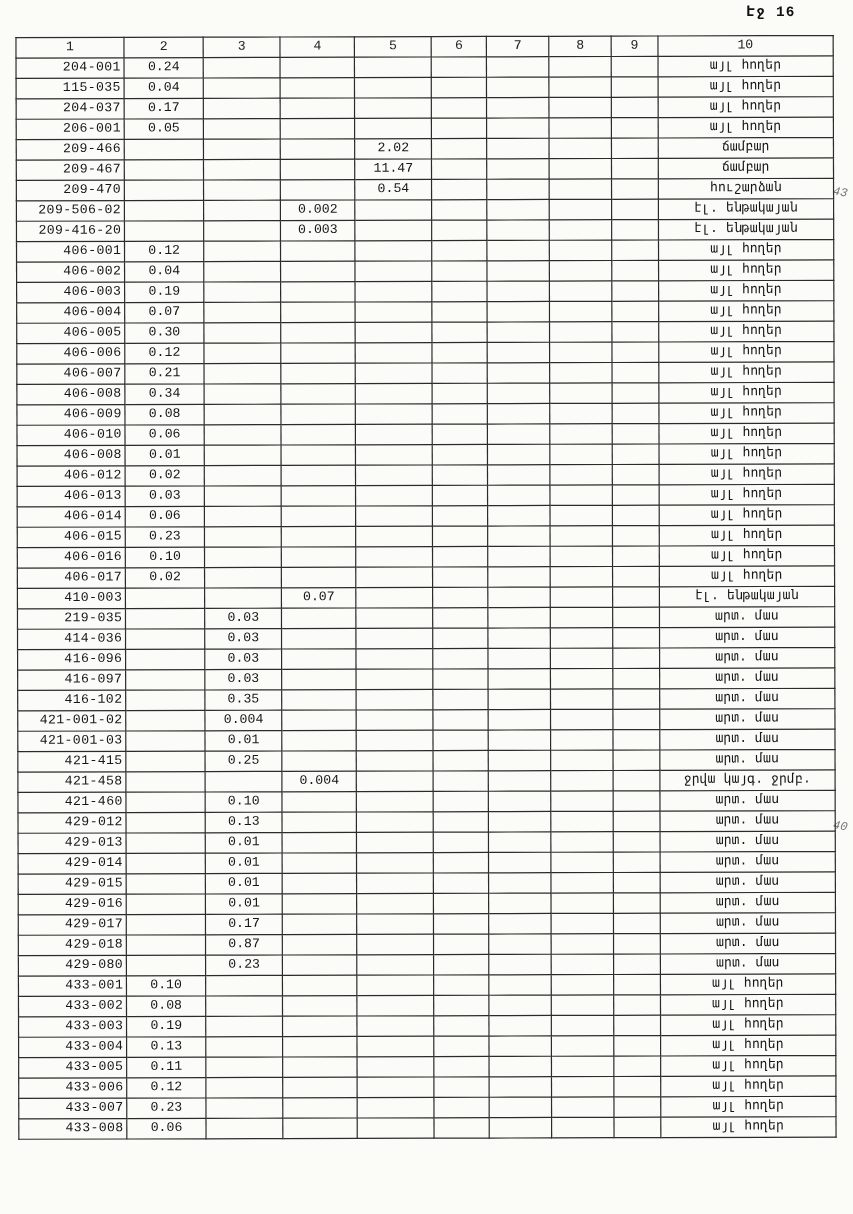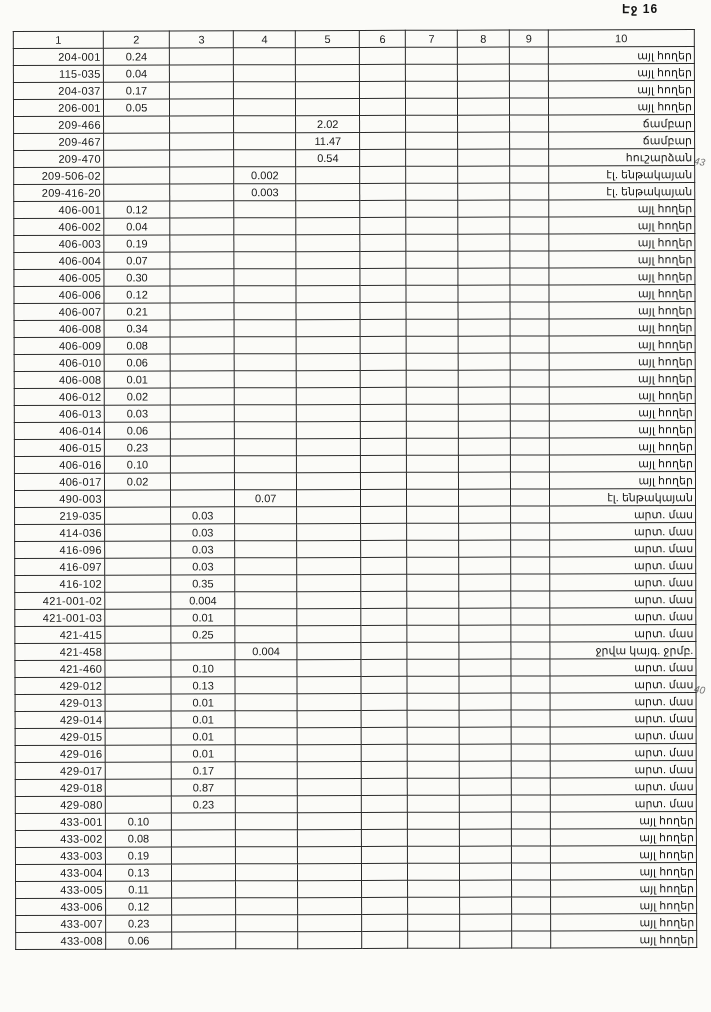--- a/index.html
+++ b/index.html
@@ -6,21 +6,21 @@
     margin: 0;
     padding: 0;
     background: #e9e9e6;
   }
   .page {
     position: relative;
     width: 711px;
     height: 1012px;
     background: #fbfbf8;
     overflow: hidden;
-    font-family: Liberation Sans, sans-serif;
+    font-family: Liberation Mono, monospace;
     color: #171717;
   }
   .page-label {
     position: absolute;
     top: 2px;
     left: 622px;
     font-size: 12px;
     font-weight: bold;
     letter-spacing: 1px;
     color: #111;
@@ -55,21 +55,21 @@
     font-weight: normal;
   }
   table.scan-table th {
     text-align: center;
     font-size: 11px;
     color: #222;
   }
   td.c1 { text-align: right; padding-left: 6px; letter-spacing: 0.3px; }
   td.c2, td.c3, td.c4, td.c5,
   td.c6, td.c7, td.c8, td.c9 { text-align: center; }
-  td.c10 { text-align: right; padding-left: 4px; font-size: 10.5px; }
+  td.c10 { text-align: center; padding-left: 4px; font-size: 10.5px; }
   col.w1  { width: 89px; }
   col.w2  { width: 66px; }
   col.w3  { width: 63px; }
   col.w4  { width: 62px; }
   col.w5  { width: 63px; }
   col.w6  { width: 46px; }
   col.w7  { width: 51px; }
   col.w8  { width: 52px; }
   col.w9  { width: 38px; }
   col.w10 { width: 145px; }
@@ -417,21 +417,21 @@
           <td class="c3"></td>
           <td class="c4"></td>
           <td class="c5"></td>
           <td class="c6"></td>
           <td class="c7"></td>
           <td class="c8"></td>
           <td class="c9"></td>
           <td class="c10">այլ հողեր</td>
         </tr>
         <tr>
-          <td class="c1">490-003</td>
+          <td class="c1">410-003</td>
           <td class="c2"></td>
           <td class="c3"></td>
           <td class="c4">0.07</td>
           <td class="c5"></td>
           <td class="c6"></td>
           <td class="c7"></td>
           <td class="c8"></td>
           <td class="c9"></td>
           <td class="c10">էլ. ենթակայան</td>
         </tr>

